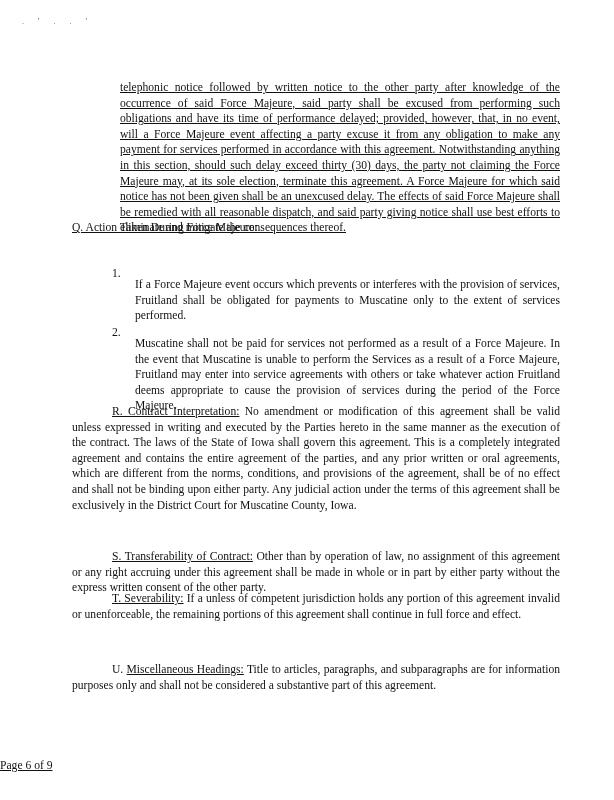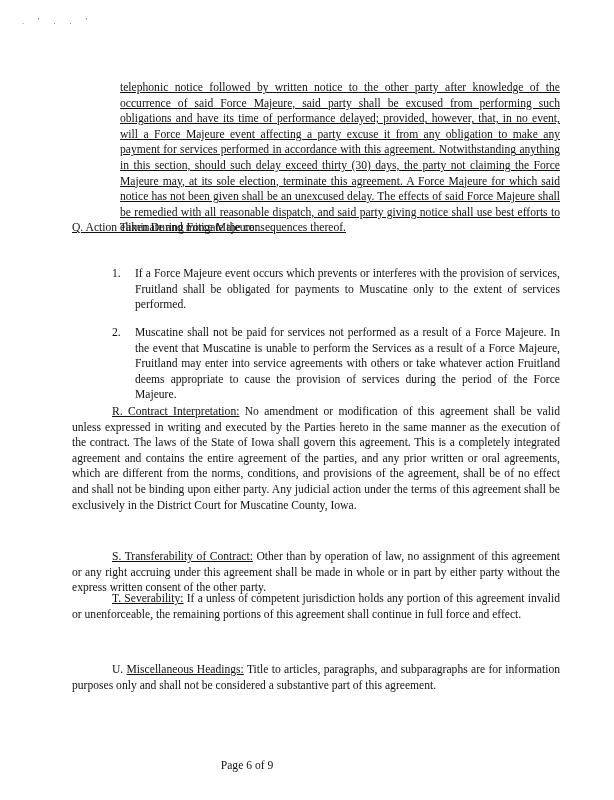--- a/index.html
+++ b/index.html
@@ -12,32 +12,33 @@
     }
     .scan-marks {
       position: absolute; left: 22px; top: 14px;
       font-size: 8px; letter-spacing: 6px; color: #555;
     }
     .block { position: absolute; text-align: justify; }
     .p-cont { left: 120px; width: 440px; top: 80px; text-decoration: underline; }
     .heading-q { position: absolute; left: 72px; top: 220px; text-decoration: underline; }
     .list-item { position: absolute; left: 112px; width: 448px; }
     .list-item .num { position: absolute; left: 0; top: 0; }
-    .list-item .txt { margin-left: 23px; text-align: justify; display: block; }
+    .list-item .txt { margin-left: 23px; text-align: justify; display: block; margin-top: 11px; }
     .li1 { top: 266px; }
     .li2 { top: 325px; }
     .para { left: 72px; width: 488px; text-indent: 40px; }
     .pr { top: 404px; }
     .ps { top: 549px; }
     .pt { top: 591px; }
     .pu { top: 662px; }
     .u { text-decoration: underline; }
     .footer {
-      position: absolute; top: 758px; left: 0; width: 494px; text-align: center;
+      position: absolute; top: 758px; left: 0; width: 494px; 
       font-size: 11.6px;
+      text-decoration: underline;
     }
   </style>
 </head>
 <body>
 
 <div class="scan-marks">. '  .  . '</div>
 
 <div class="block p-cont">telephonic notice followed by written notice to the other party after knowledge of the occurrence of said Force Majeure, said party shall be excused from performing such obligations and have its time of performance delayed; provided, however, that, in no event, will a Force Majeure event affecting a party excuse it from any obligation to make any payment for services performed in accordance with this agreement. Notwithstanding anything in this section, should such delay exceed thirty (30) days, the party not claiming the Force Majeure may, at its sole election, terminate this agreement.  A Force Majeure for which said notice has not been given shall be an unexcused delay.  The effects of said Force Majeure shall be remedied with all reasonable dispatch, and said party giving notice shall use best efforts to eliminate and mitigate the consequences thereof.</div>
 
 <div class="heading-q">Q. Action Taken During Force Majeure:</div>

